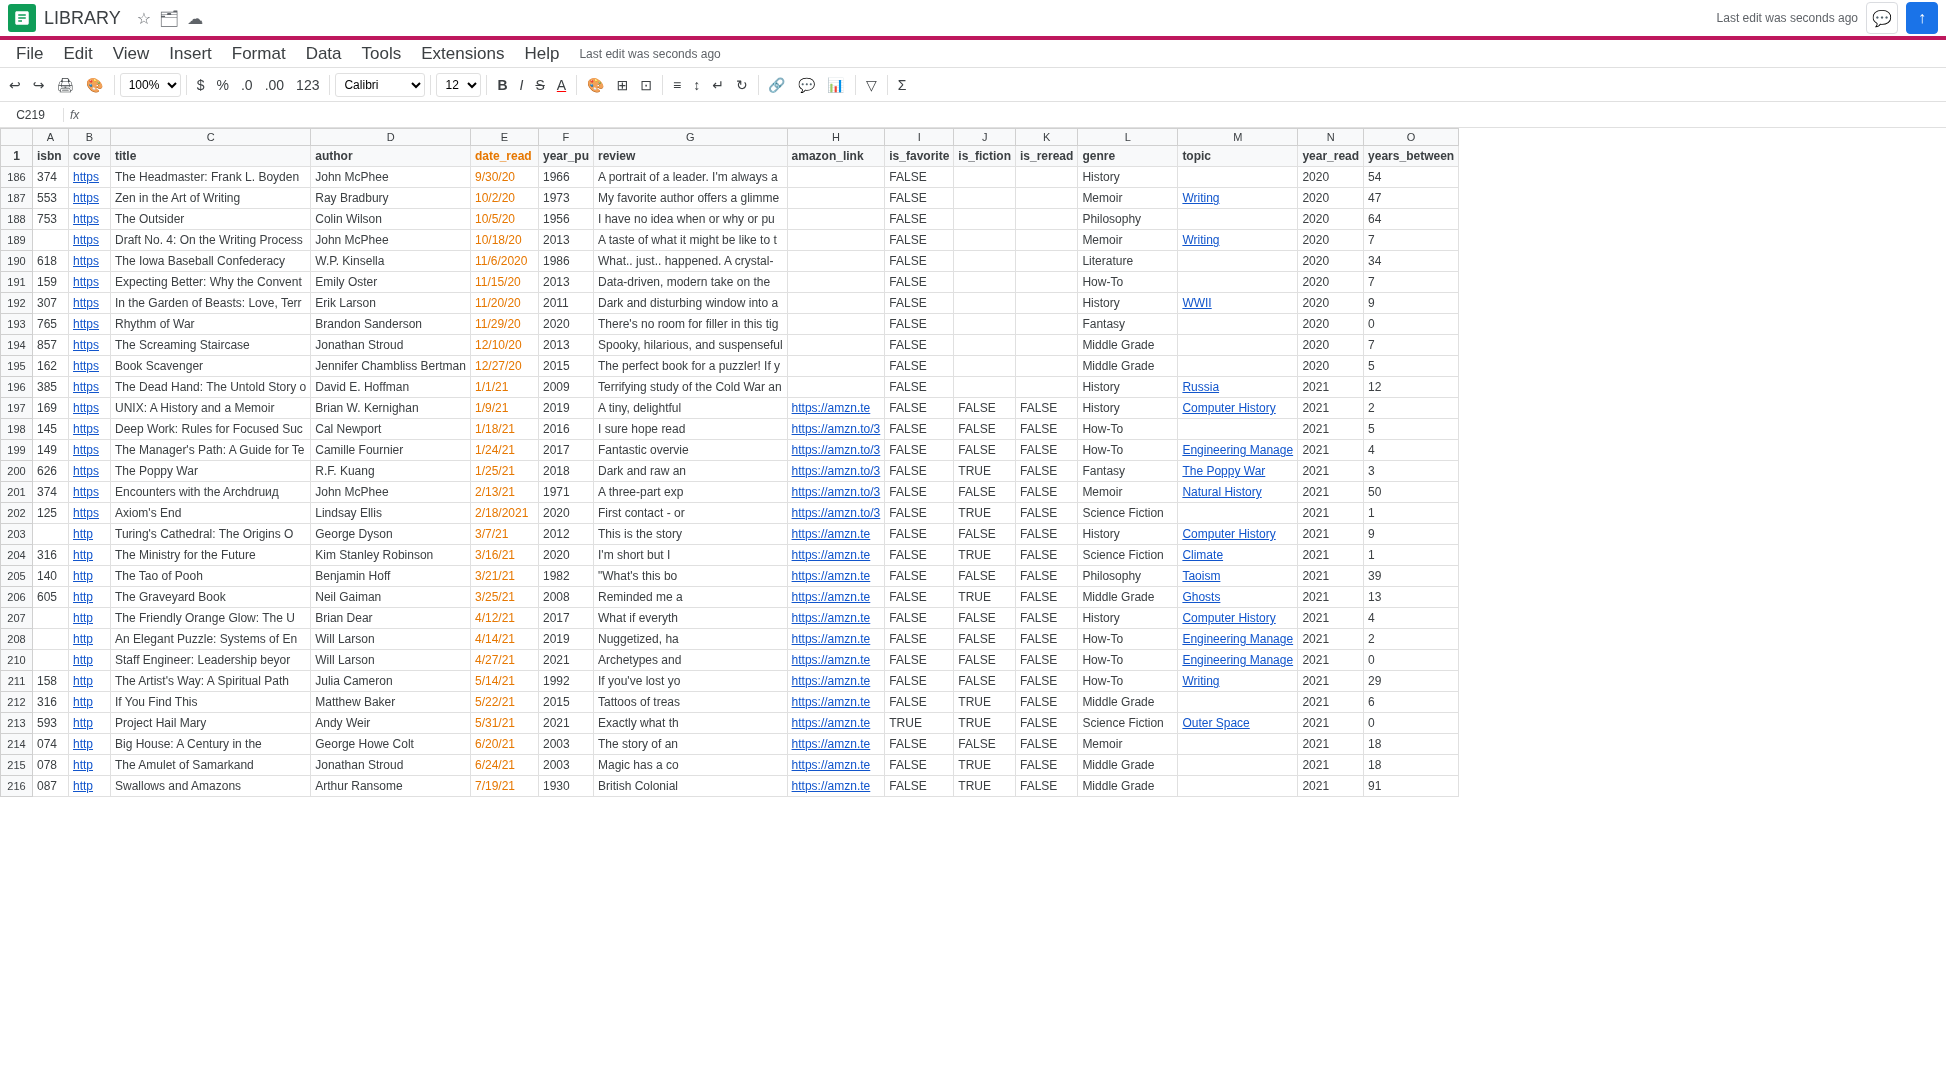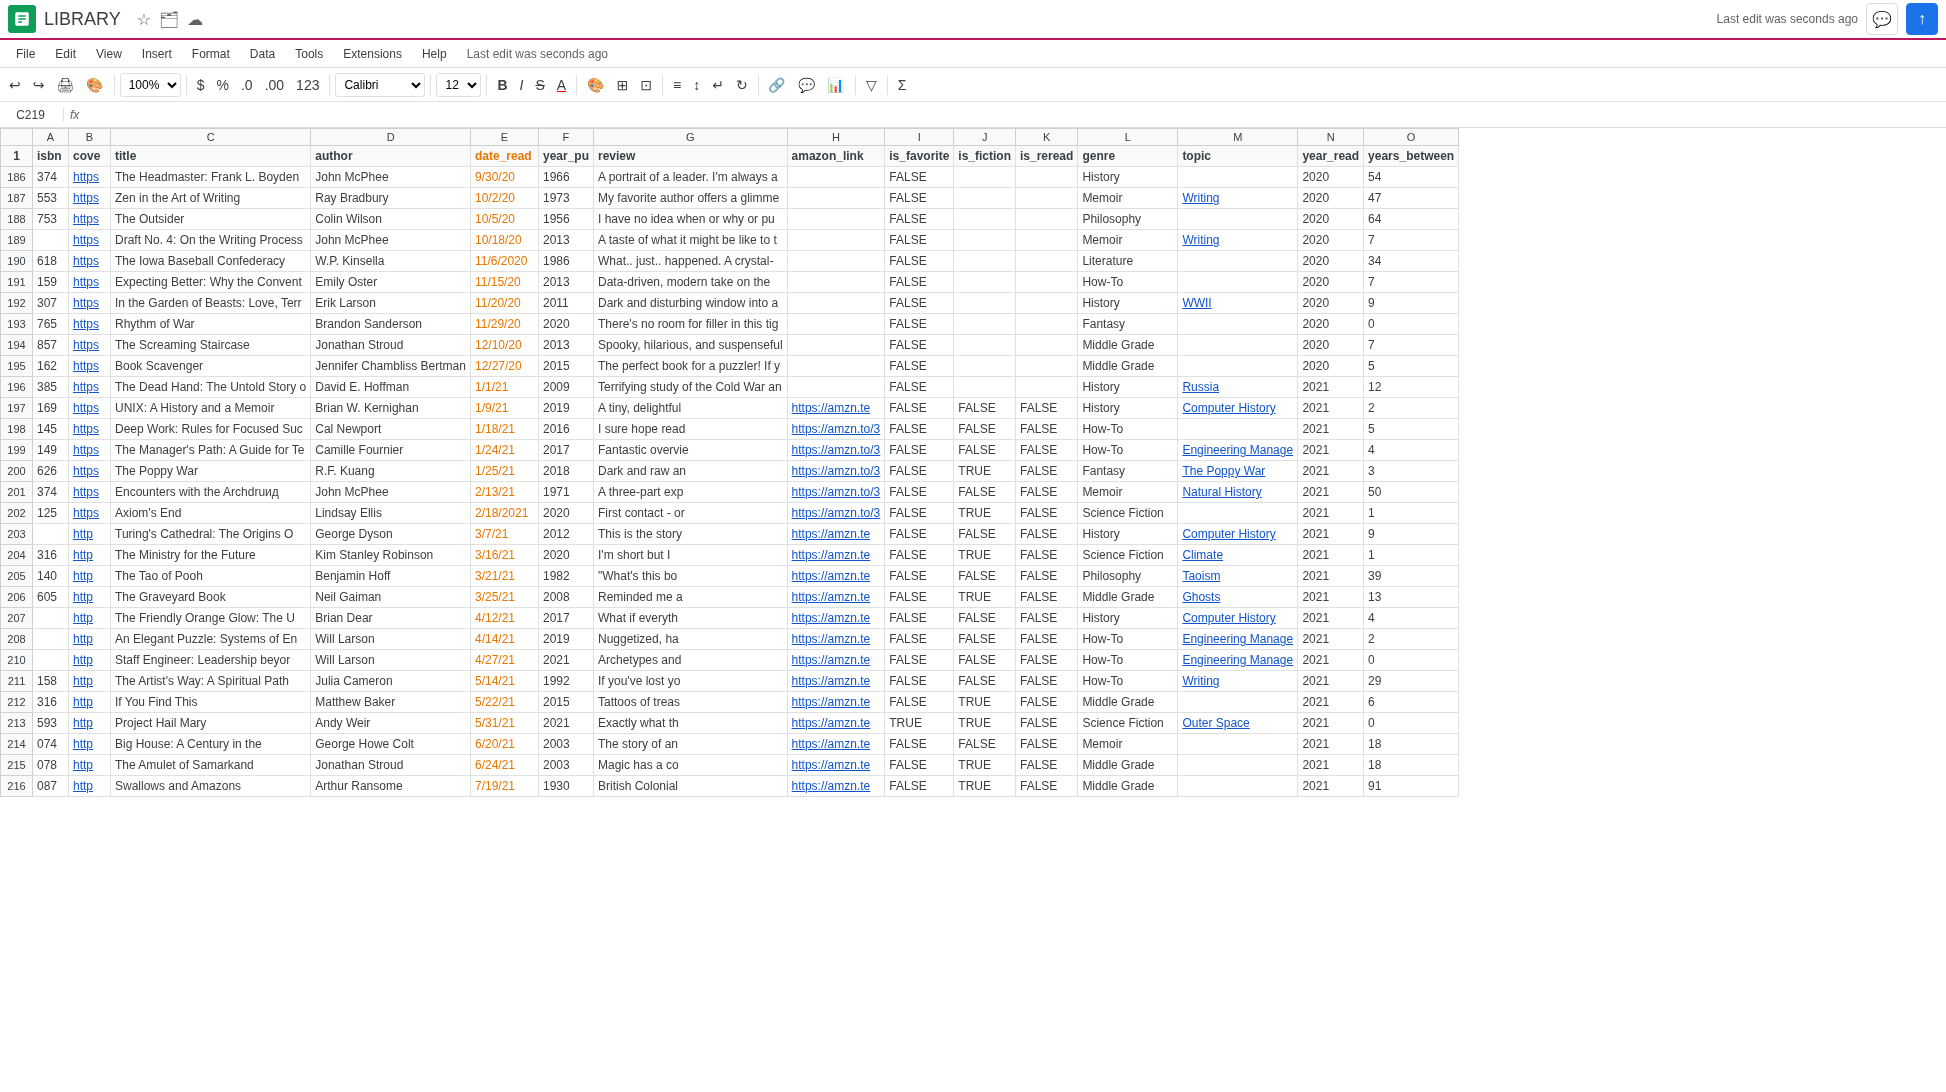--- a/index.html
+++ b/index.html
@@ -5,21 +5,21 @@
     * { box-sizing: border-box; margin: 0; padding: 0; }
     body { font-family: Arial, sans-serif; font-size: 12px; background: #fff; overflow: hidden; }
     
     
     #top-bar {
       display: flex;
       align-items: center;
       height: 40px;
       background: #fff;
       padding: 0 8px;
-      border-bottom: 2px solid #be185d;
+      border-bottom: 4px solid #be185d;
     }
     #app-icon {
       width: 28px;
       height: 28px;
       background: #0f9d58;
       border-radius: 3px;
       display: flex;
       align-items: center;
       justify-content: center;
       margin-right: 8px;
@@ -31,21 +31,21 @@
     
     
     #menu-bar {
       display: flex;
       align-items: center;
       height: 28px;
       padding: 0 8px;
       gap: 4px;
       border-bottom: 1px solid #e0e0e0;
     }
-    .menu-item { font-size: 12px; color: #3c4043; padding: 2px 8px; cursor: pointer; border-radius: 3px; text-align: right; }
+    .menu-item { font-size: 17px; color: #3c4043; padding: 2px 8px; cursor: pointer; border-radius: 3px; text-align: right; }
     .last-edit { color: #5f6368; font-size: 12px; margin-left: 8px; cursor: pointer; }
     
     
     #toolbar {
       display: flex;
       align-items: center;
       height: 34px;
       padding: 0 4px;
       border-bottom: 1px solid #e0e0e0;
       gap: 2px;

